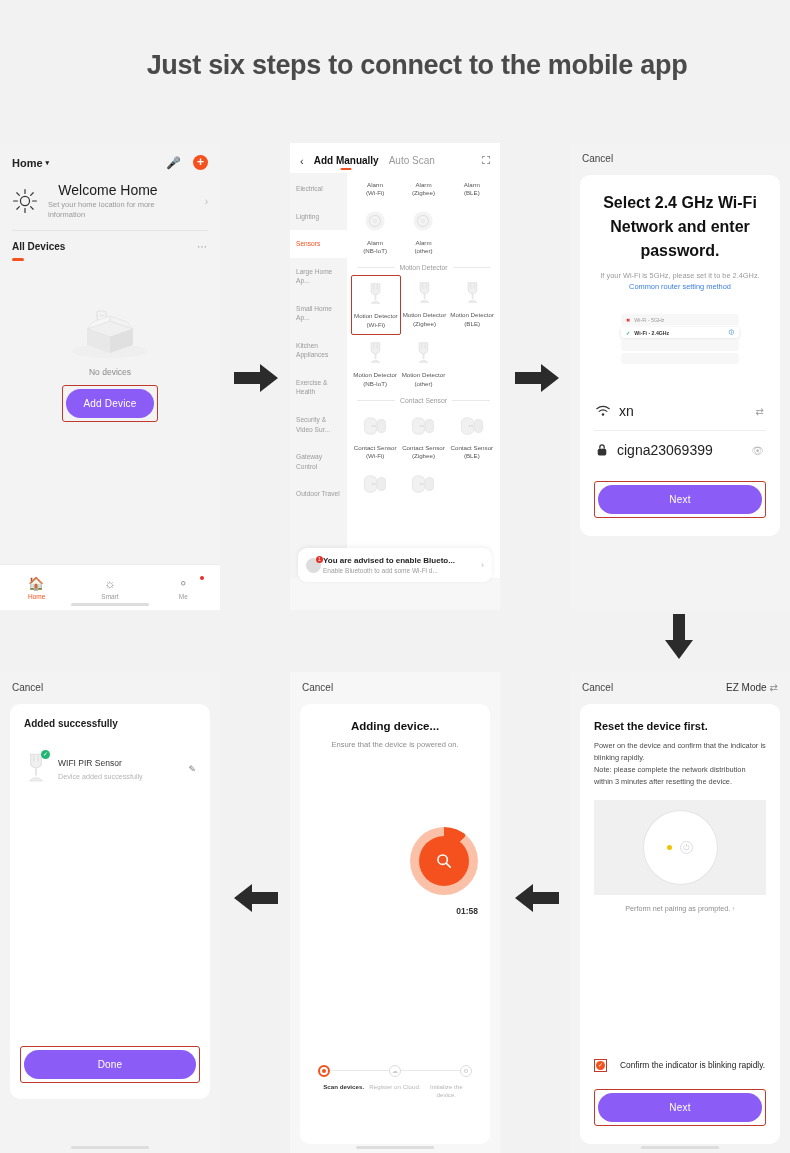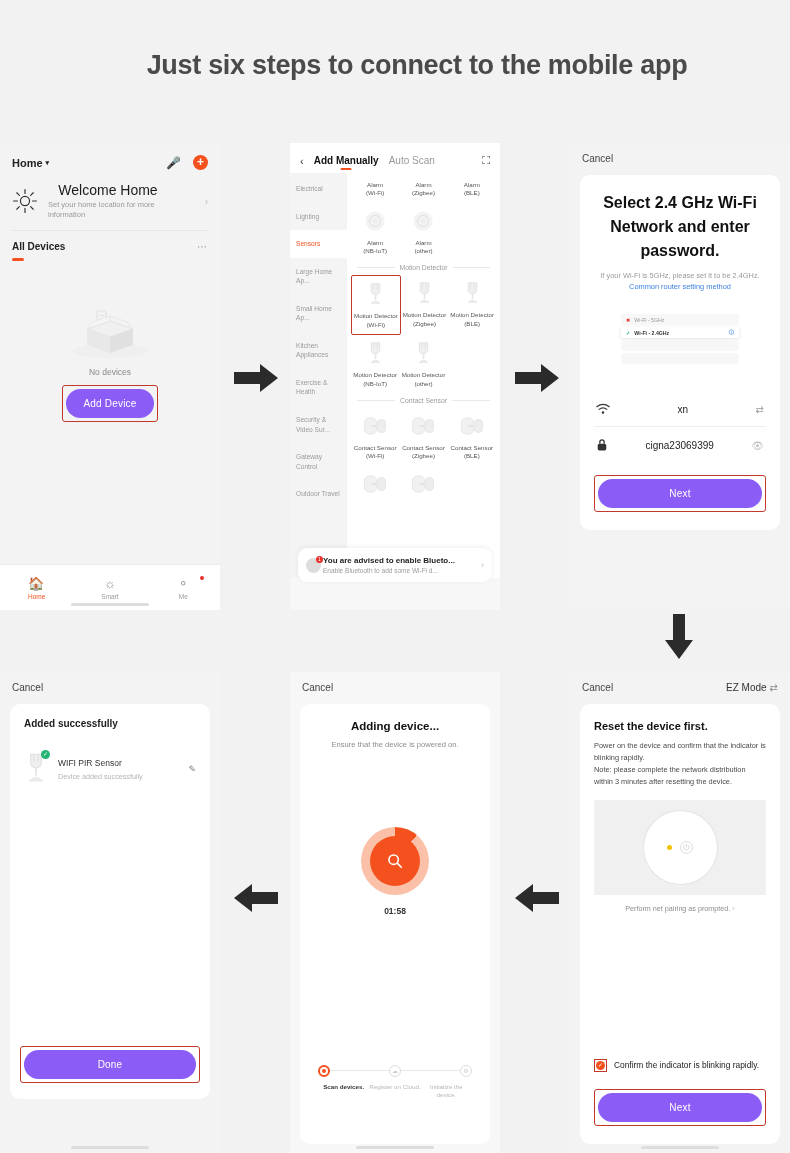--- a/index.html
+++ b/index.html
@@ -112,38 +112,38 @@
   .p3-card { background:#fff; border-radius:10px; margin:5px 10px 0 10px; padding:16px 14px 18px 14px;}
   .p3-h { font-size:16px; font-weight:bold; color:#111; text-align:center; line-height:1.5;}
   .p3-sub { font-size:7.4px; color:#9a9a9a; text-align:center; margin-top:7px; line-height:1.5;}
   .p3-link { color:#3b7fe0; }
   .p3-illus { margin:22px auto 0 auto; width:118px; }
   .wifirow { background:#f7f7f7; border-radius:3px; height:11px; margin-bottom:2px; }
   .wifirow.hl { background:#fff; box-shadow:0 1px 4px rgba(0,0,0,.12); display:flex;
       align-items:center; padding:0 5px; gap:4px; font-size:5.2px; color:#333; font-weight:bold;}
   .wifirow.dim { display:flex; align-items:center; padding:0 5px; gap:4px; font-size:5.2px; color:#999;}
   .field { display:flex; align-items:center; gap:9px; padding:11px 2px; }
-  .field .val { font-size:10px; color:#222; flex:1;text-align:center; }
+  .field .val { font-size:14px; color:#222; flex:1; }
   .fieldline { height:1px; background:#eee; }
 
   
   .p4-card { background:#fff; border-radius:10px; margin:5px 10px 0 10px; height:395px; position:relative; padding:14px;}
   .p4-h { font-size:10px; font-weight:bold; color:#1b1b1b;}
   .p4-dev { display:flex; align-items:center; gap:10px; margin-top:22px;}
   .p4-name { font-size:8.5px; color:#333; }
   .p4-sub { font-size:7.2px; color:#b4b4b4; margin-top:4px;}
   .p4-pen { margin-left:auto; color:#777; font-size:9px;}
   .okbadge { position:absolute; width:9px; height:9px; border-radius:50%; background:#22b573;
       color:#fff; font-size:6px; line-height:9px; text-align:center; }
 
   
   .p5-card { background:#fff; border-radius:10px; margin:5px 10px 0 10px; height:440px; padding:16px 12px; position:relative;}
   .p5-h { font-size:11.5px; font-weight:bold; color:#111; text-align:center;}
   .p5-sub { font-size:7.6px; color:#8d8d8d; text-align:center; margin-top:8px;}
-  .spinner-wrap { display:flex; flex-direction:column; align-items:center; margin-top:78px;}
+  .spinner-wrap { display:flex; flex-direction:column; align-items:flex-end; margin-top:78px;}
   .ring { width:68px; height:68px; border-radius:50%; position:relative;
      background: conic-gradient(#f4511e 0deg 40deg, #fbc0a8 40deg 360deg); }
   .ring-inner { position:absolute; left:9px; top:9px; width:50px; height:50px; border-radius:50%;
      background:#f4511e; color:#fff; display:flex; align-items:center; justify-content:center; }
   .timer { font-size:8.5px; font-weight:bold; color:#333; margin-top:11px;}
   .steps { position:absolute; left:18px; right:18px; bottom:44px; }
   .steps-line { display:flex; align-items:center; }
   .stepdot { width:12px; height:12px; border-radius:50%; border:2px solid #f4511e;
      background:#fff; position:relative; flex-shrink:0;}
   .stepdot i { position:absolute; left:2px; top:2px; width:4px; height:4px; border-radius:50%; background:#f4511e;}
@@ -157,21 +157,21 @@
   .p6-card { background:#fff; border-radius:10px; margin:5px 10px 0 10px; height:440px; padding:16px 14px; position:relative;}
   .p6-h { font-size:11px; font-weight:bold; color:#111;}
   .p6-p { font-size:7.4px; color:#4a4a4a; line-height:1.62; margin-top:8px;}
   .p6-img { margin-top:12px; height:95px; background:#f0f0f0; display:flex; align-items:center; justify-content:center;}
   .sensorcircle { width:73px; height:73px; border-radius:50%; background:#fff;
       box-shadow:0 0 0 1px #e4e4e4; display:flex; align-items:center; justify-content:center; gap:8px;}
   .leddot { width:5px; height:5px; border-radius:50%; background:#f2c300;}
   .pwr { width:13px; height:13px; border-radius:50%; border:1px solid #ddd; color:#ccc;
       font-size:8px; line-height:12px; text-align:center;}
   .p6-cap { font-size:7.2px; color:#8d8d8d; text-align:center; margin-top:9px;}
-  .p6-confirm { position:absolute; left:14px; right:14px; bottom:72px; display:flex; gap:7px; align-items:flex-end;}
+  .p6-confirm { position:absolute; left:14px; right:14px; bottom:72px; display:flex; gap:13px; align-items:flex-end;}
   .cbx { width:13px; height:13px; border:1.6px solid #c0392b; flex-shrink:0; display:flex;
       align-items:center; justify-content:center; }
   .cbx span { width:9px; height:9px; border-radius:50%; background:#f4511e; color:#fff;
       font-size:6px; line-height:9px; text-align:center;}
   .p6-confirm-txt { font-size:8.4px; color:#222; line-height:1.4;}
 
   
   .arrow { position:absolute; color:#2b2b2b; }
   .arrow svg { display:block; }
 </style>

